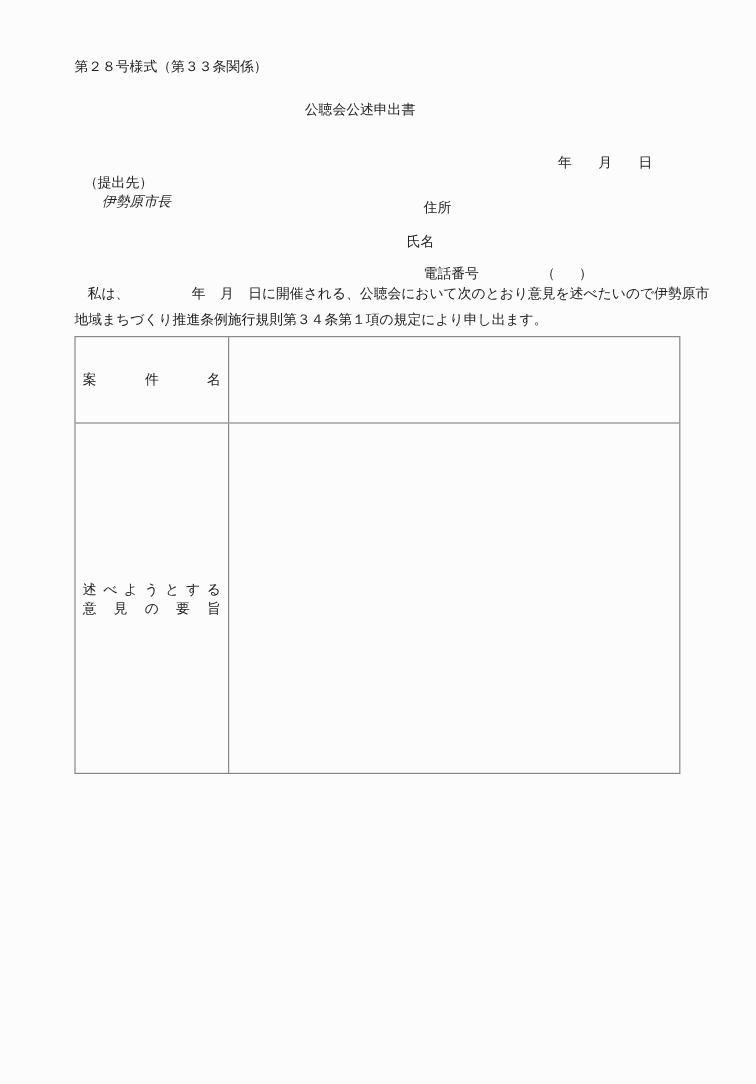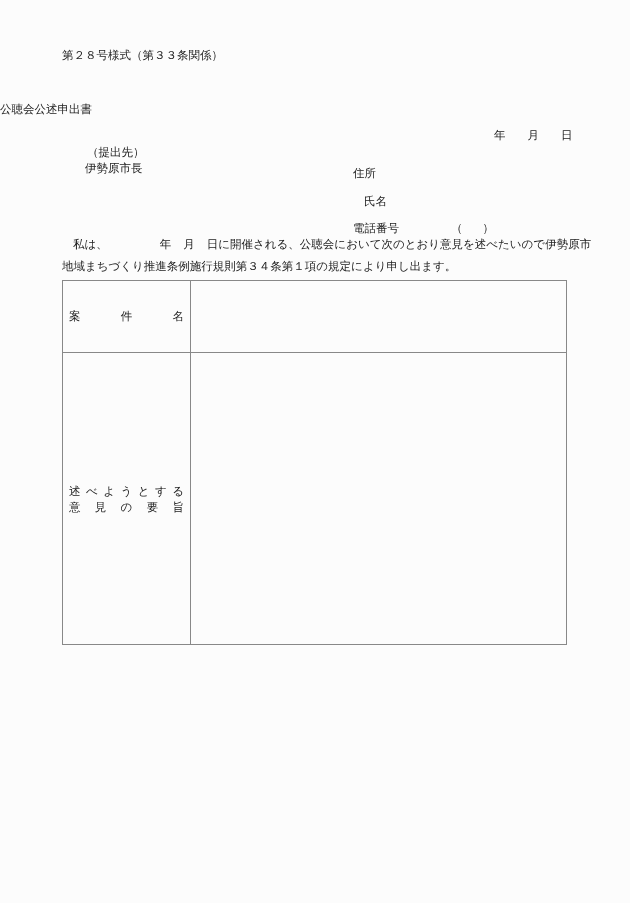--- a/index.html
+++ b/index.html
@@ -4,28 +4,28 @@
 <style>
   html, body { margin: 0; padding: 0; }
   body {
     width: 630px; height: 903px; background: #fcfcfc;
     position: relative; overflow: hidden;
     font-family: "DejaVu Serif", "Liberation Serif", serif;
     color: #222; font-size: 11.5px;
   }
   .abs { position: absolute; white-space: nowrap; line-height: 1; }
   #form-number { left: 62px; top: 50px; }
-  #doc-title { left: 0; width: 600px; top: 104px; }
-  #date-line { left: 494px; top: 130px; }
+  #doc-title { left: 0; width: 600px; top: 86px; text-align: center; }
+  #date-line { left: 465px; top: 130px; }
   #date-line span { display: inline-block; }
   #date-line .sp { width: 22px; }
-  #recipient-label { left: 87px; top: 147px; }
-  #recipient-name { left: 85px; top: 163px; }
+  #recipient-label { left: 70px; top: 147px; }
+  #recipient-name { left: 85px; top: 163px; font-style: italic; }
   #addr { left: 353px; top: 168px; }
-  #name { left: 364px; top: 196px; }
+  #name { left: 339px; top: 196px; }
   #phone { left: 353px; top: 223px; }
   #phone .paren { display: inline-block; margin-left: 52px; }
   #phone .gap { display: inline-block; width: 20px; }
   #body1 { left: 73px; top: 239px; }
   #body2 { left: 62px; top: 261px; }
   .blank { display: inline-block; }
   #table {
     position: absolute; left: 62px; top: 280px;
     width: 505px; height: 365px;
     border: 1.5px solid #888; box-sizing: border-box;

